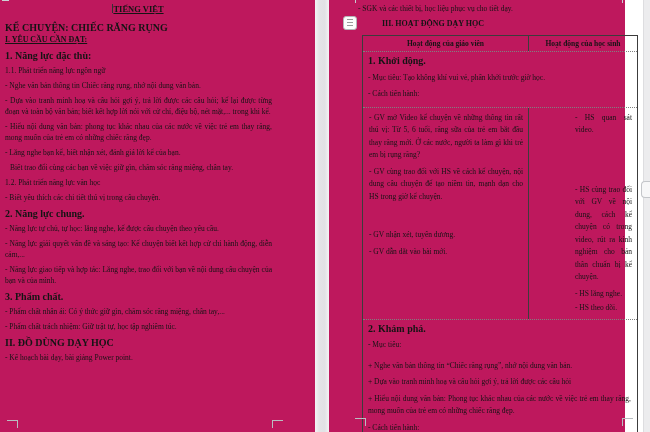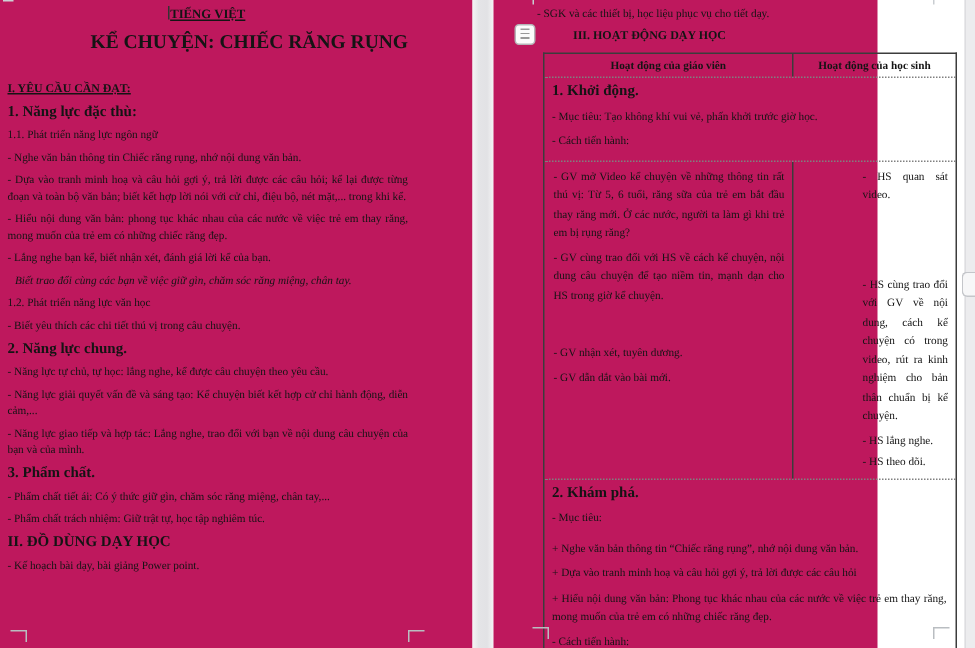--- a/index.html
+++ b/index.html
@@ -5,33 +5,33 @@
   html,body{margin:0;padding:0;}
   body{
     width:650px;height:432px;position:relative;overflow:hidden;
     background:#fff;color:#141414;
     font-family:"Liberation Serif","DejaVu Serif",serif;
   }
   .page{position:absolute;top:0;height:432px;background:#be185d;}
   .page-left{left:0;width:315px;}
   .page-gap{position:absolute;top:0;left:315px;width:14px;height:432px;
     background:linear-gradient(90deg,#f4f4f5 0%,#e4e4e7 30%,#e2e2e5 70%,#f4f4f5 100%);}
-  .page-right{left:329px;width:256px;}
+  .page-right{left:329px;width:256px;padding-left:40px;}
   .right-margin{position:absolute;top:0;left:643px;width:7px;height:432px;
     background:#ececee;border-left:1px solid #dddde0;box-sizing:border-box;}
 
   
   p{margin:0;font-size:7.5px;line-height:11px;}
   .t1{text-align:center;font-weight:bold;font-size:8.5px;line-height:12px;text-decoration:underline;margin-bottom:7px;}
-  .t2{text-align:right;font-weight:bold;font-size:13px;line-height:12px;}
-  .h{font-weight:bold;text-decoration:underline;font-size:7.9px;margin-top:19px;}
+  .t2{text-align:left;font-weight:bold;font-size:10px;line-height:12px;}
+  .h{font-weight:bold;text-decoration:underline;font-size:7.9px;}
   .b{font-weight:bold;margin-top:5px;font-size:10px;}
   .n{margin-top:4px;}
   .j{margin-top:4px;text-align:justify;}
-  .ind{text-indent:5px;font-style:italic;}
+  .ind{text-indent:5px;}
 
   .left-body{position:absolute;left:5px;top:3px;width:267px;}
 
   
   .intro{position:absolute;left:29px;top:3px;width:266px;}
   .heading{position:absolute;left:29px;top:18px;font-weight:bold;font-size:8px;margin-left:24px;}
   .tbl-icon{position:absolute;left:14px;top:16px;width:12px;height:12px;
     border:1px solid #b5b5b8;border-radius:3px;background:#fcfcfc;}
   .tbl-icon .lines{width:6px;height:7px;margin:2px auto 0;
     background:repeating-linear-gradient(#9a9a9a 0 1px,transparent 1px 3px);}
@@ -83,21 +83,21 @@
       <p class="j">- Hiểu nội dung văn bản: phong tục khác nhau của các nước về việc trẻ em thay răng, mong muốn của trẻ em có những chiếc răng đẹp.</p>
       <p class="n">- Lắng nghe bạn kể, biết nhận xét, đánh giá lời kể của bạn.</p>
       <p class="n ind">Biết trao đổi cùng các bạn về việc giữ gìn, chăm sóc răng miệng, chân tay.</p>
       <p class="n">1.2. Phát triển năng lực văn học</p>
       <p class="n">- Biết yêu thích các chi tiết thú vị trong câu chuyện.</p>
       <p class="b">2. Năng lực chung.</p>
       <p class="n">- Năng lực tự chủ, tự học: lắng nghe, kể được câu chuyện theo yêu cầu.</p>
       <p class="j">- Năng lực giải quyết vấn đề và sáng tạo: Kể chuyện biết kết hợp cử chỉ hành động, diễn cảm,...</p>
       <p class="j">- Năng lực giao tiếp và hợp tác: Lắng nghe, trao đổi với bạn về nội dung câu chuyện của bạn và của mình.</p>
       <p class="b">3. Phẩm chất.</p>
-      <p class="n">- Phẩm chất tiết ái: Có ý thức giữ gìn, chăm sóc răng miệng, chân tay,...</p>
+      <p class="n">- Phẩm chất nhân ái: Có ý thức giữ gìn, chăm sóc răng miệng, chân tay,...</p>
       <p class="n">- Phẩm chất trách nhiệm: Giữ trật tự, học tập nghiêm túc.</p>
       <p class="b">II. ĐỒ DÙNG DẠY HỌC</p>
       <p class="n">- Kế hoạch bài dạy, bài giảng Power point.</p>
     </div>
   <div class="cmark cm-bl" style="left:7px;top:420px;"></div>
   <div class="cmark cm-br" style="left:272px;top:420px;"></div>
 </div>
 
 <div class="page-gap"></div>
 

